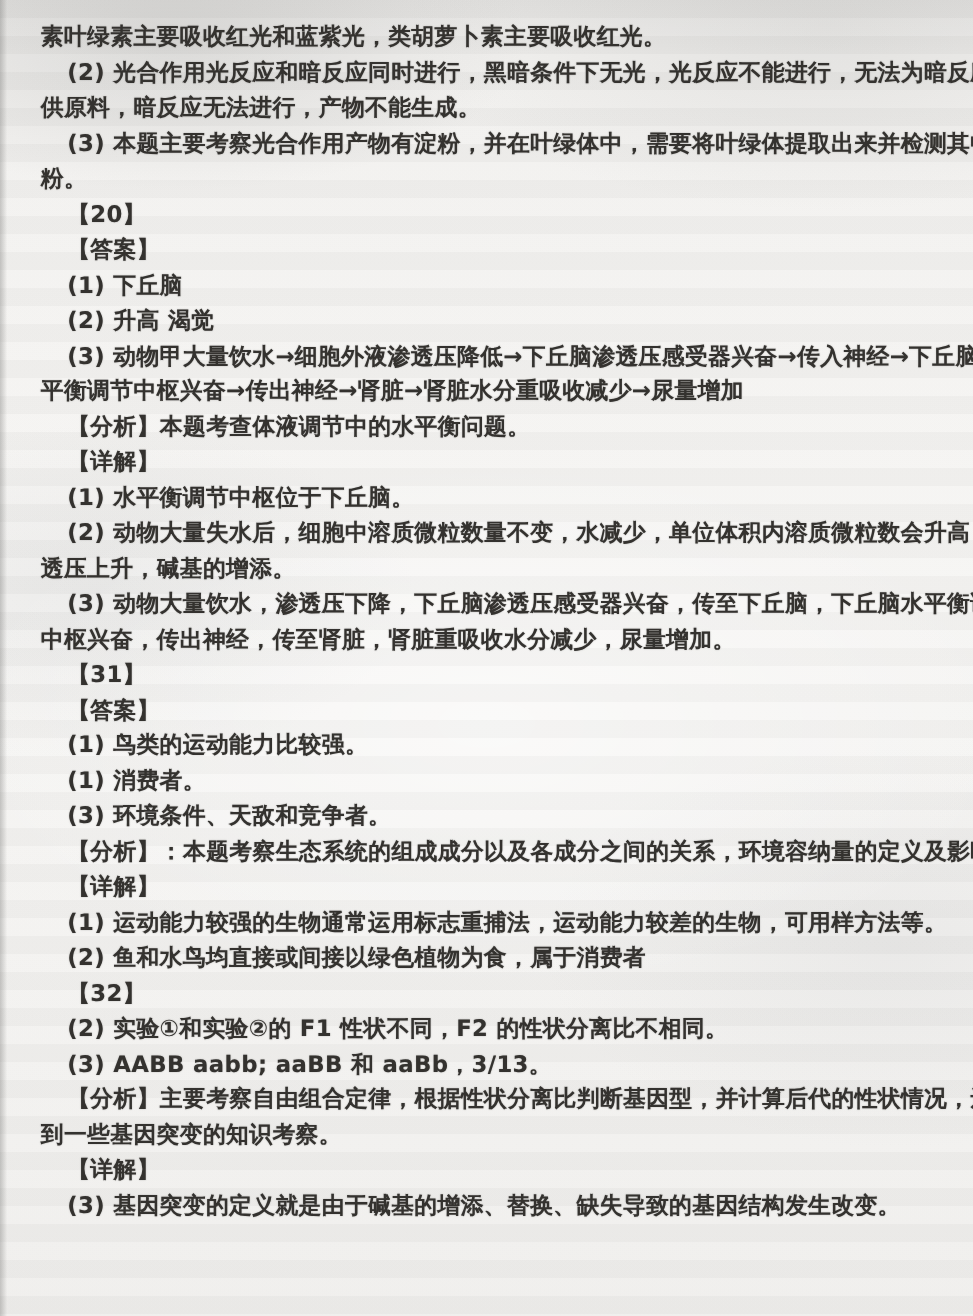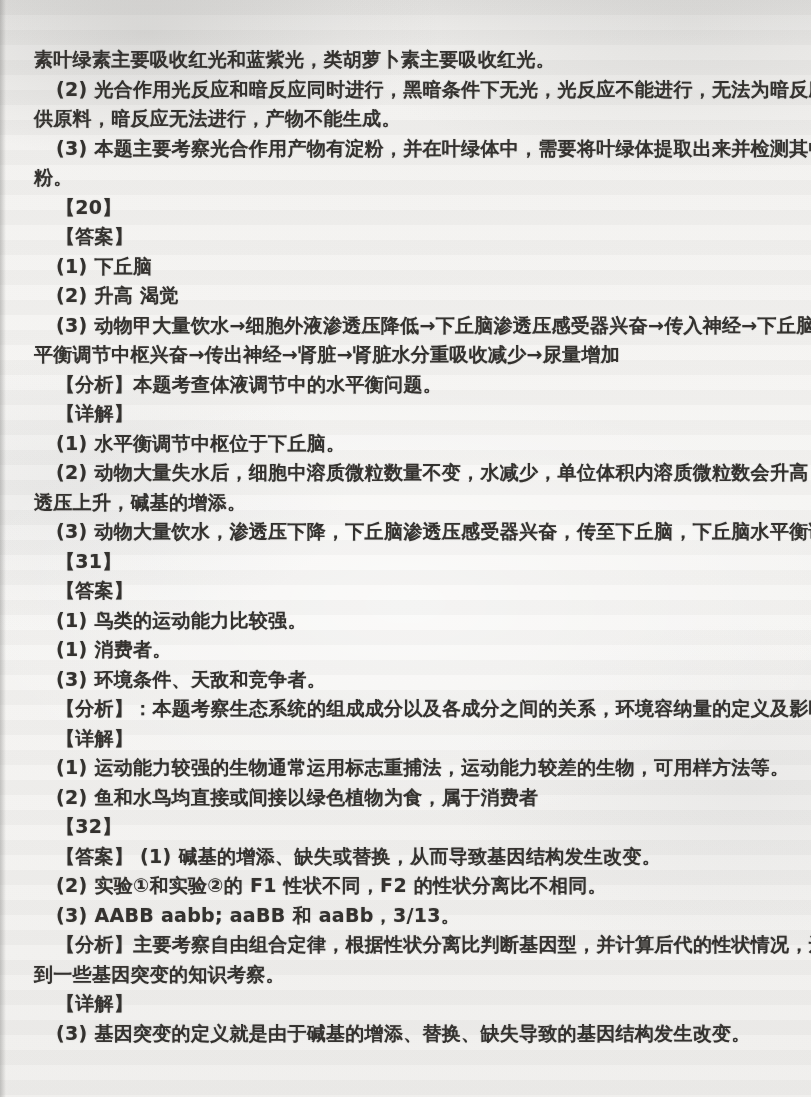--- a/index.html
+++ b/index.html
@@ -60,49 +60,49 @@
     height: 29.5px;
   }
   .text-line.indent {
     padding-left: 22px;
   }
 </style>
 </head>
 <body>
 
 <div class="page">
-  <div class="content" id="text-container" style="color: rgb(52, 50, 47); margin-top: 28px;">
+  <div class="content" id="text-container" style="color: rgb(52, 50, 47);">
       <div class="text-line">素叶绿素主要吸收红光和蓝紫光，类胡萝卜素主要吸收红光。</div>
       <div class="text-line indent">(2) 光合作用光反应和暗反应同时进行，黑暗条件下无光，光反应不能进行，无法为暗反应提</div>
       <div class="text-line">供原料，暗反应无法进行，产物不能生成。</div>
       <div class="text-line indent">(3) 本题主要考察光合作用产物有淀粉，并在叶绿体中，需要将叶绿体提取出来并检测其中淀</div>
       <div class="text-line">粉。</div>
       <div class="text-line indent">【20】</div>
       <div class="text-line indent">【答案】</div>
       <div class="text-line indent">(1) 下丘脑</div>
       <div class="text-line indent">(2) 升高 渴觉</div>
       <div class="text-line indent">(3) 动物甲大量饮水→细胞外液渗透压降低→下丘脑渗透压感受器兴奋→传入神经→下丘脑水</div>
       <div class="text-line">平衡调节中枢兴奋→传出神经→肾脏→肾脏水分重吸收减少→尿量增加</div>
       <div class="text-line indent">【分析】本题考查体液调节中的水平衡问题。</div>
       <div class="text-line indent">【详解】</div>
       <div class="text-line indent">(1) 水平衡调节中枢位于下丘脑。</div>
       <div class="text-line indent">(2) 动物大量失水后，细胞中溶质微粒数量不变，水减少，单位体积内溶质微粒数会升高，渗</div>
       <div class="text-line">透压上升，碱基的增添。</div>
       <div class="text-line indent">(3) 动物大量饮水，渗透压下降，下丘脑渗透压感受器兴奋，传至下丘脑，下丘脑水平衡调节</div>
+      <div class="text-line">中枢兴奋，传出神经，传至肾脏，肾脏重吸收水分减少，尿量增加。</div>
       <div class="text-line indent">【31】</div>
       <div class="text-line indent">【答案】</div>
       <div class="text-line indent">(1) 鸟类的运动能力比较强。</div>
       <div class="text-line indent">(1) 消费者。</div>
       <div class="text-line indent">(3) 环境条件、天敌和竞争者。</div>
       <div class="text-line indent">【分析】：本题考察生态系统的组成成分以及各成分之间的关系，环境容纳量的定义及影响因素</div>
       <div class="text-line indent">【详解】</div>
       <div class="text-line indent">(1) 运动能力较强的生物通常运用标志重捕法，运动能力较差的生物，可用样方法等。</div>
       <div class="text-line indent">(2) 鱼和水鸟均直接或间接以绿色植物为食，属于消费者</div>
       <div class="text-line indent">【32】</div>
-      <div class="text-line indent">【答案】 (1) 碱基的增添、缺失或替换，从而导致基因结构发生改变。</div>
       <div class="text-line indent">(2) 实验①和实验②的 F1 性状不同，F2 的性状分离比不相同。</div>
       <div class="text-line indent">(3) AABB  aabb; aaBB 和 aaBb，3/13。</div>
       <div class="text-line indent">【分析】主要考察自由组合定律，根据性状分离比判断基因型，并计算后代的性状情况，还涉及</div>
       <div class="text-line">到一些基因突变的知识考察。</div>
       <div class="text-line indent">【详解】</div>
       <div class="text-line indent">(3) 基因突变的定义就是由于碱基的增添、替换、缺失导致的基因结构发生改变。</div>
     </div>
 </div>
 
 </body></html>

